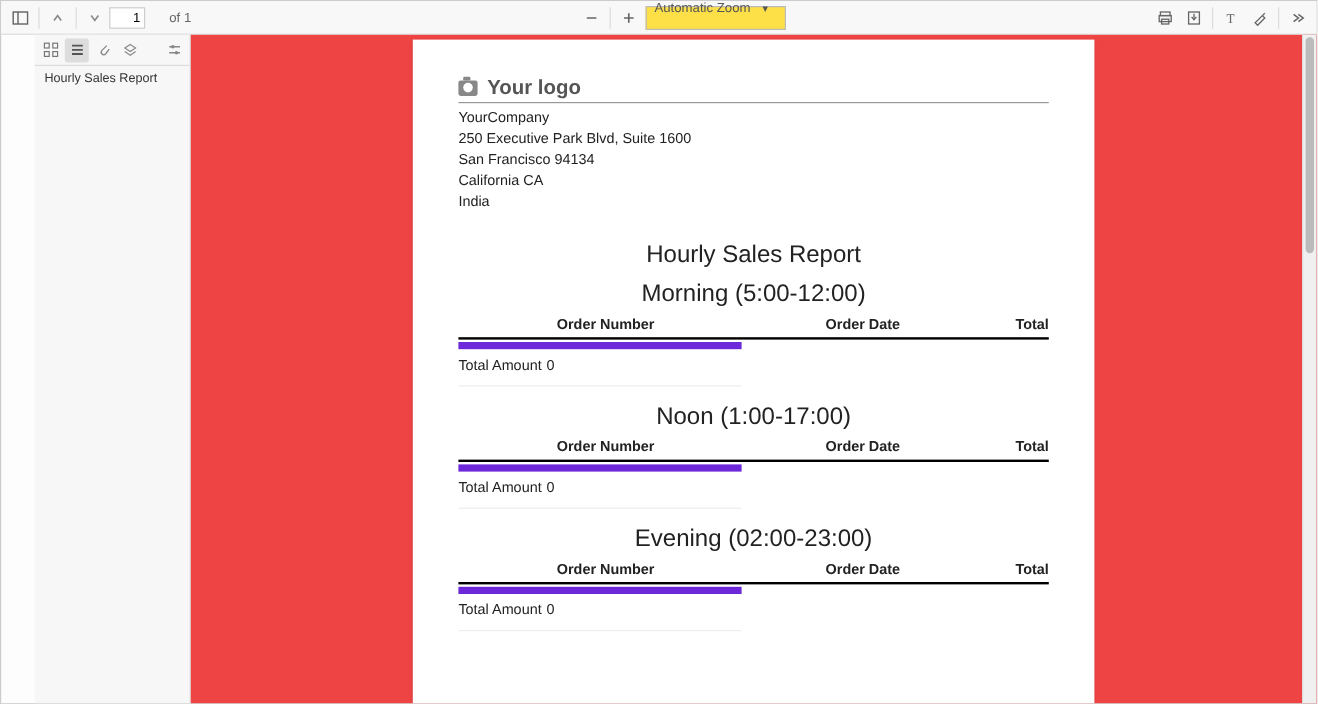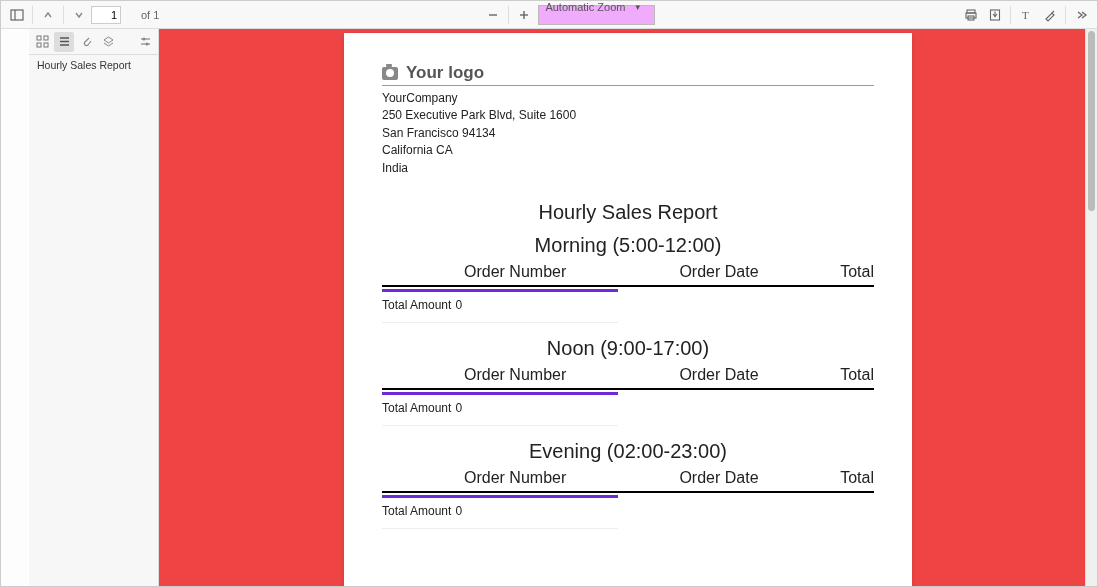--- a/index.html
+++ b/index.html
@@ -41,21 +41,21 @@
     font-size: 11px;
     padding: 0 3px;
     background: #fff;
   }
   .of-text { margin: 0 20px; color: #666; }
   .spacer { flex: 1; }
   .zoom-select {
     height: 20px;
     font-size: 11px;
     border: 1px solid #bbb;
-    background: #f0abfc;
+    background: #fde047;
     padding: 0 14px 16px 6px;
     position: relative;
     display: flex; align-items: center;
     cursor: pointer;
     margin: 0 2px;
   }
   .zoom-select .chev { margin-left: 10px; font-size: 9px; color: #555; }
 
   
   .body-row { flex: 1; display: flex; min-height: 0; padding-left: 28px; }
@@ -150,33 +150,33 @@
     color: #222;
   }
   .section-title {
     text-align: center;
     font-weight: 400;
     font-size: 20px;
     margin: 6px 0 4px 0;
   }
   .col-headers {
     display: flex;
-    font-weight: 400;
-    font-size: 16px;
+    font-weight: 700;
+    font-size: 12px;
     padding: 2px 0;
   }
   .col-headers .c1 { flex: 0 0 82px; }
   .col-headers .c2 { flex: 1; text-align: left; }
   .col-headers .c3 { flex: 1; text-align: center; }
   .col-headers .c4 { flex: 0 0 70px; text-align: right; }
   .total-row {
     display: flex;
     font-size: 12px;
     padding: 6px 0 10px 0;
-    border-top: 3px solid #6d28d9;
+    border-top: 6px solid #6d28d9;
     align-items: center;
   }
   .total-row .lbl { font-weight: 400; margin-right: 4px; }
   .total-row-wrap { border-bottom: 1px solid #eee; margin-bottom: 14px; width: 48%; }
 
   svg { display: block; }
 </style>
 </head>
 <body>
 
@@ -327,21 +327,21 @@
           <span class="c4">Total</span>
         </div>
         <hr class="hr-thick">
         <div class="total-row-wrap">
           <div class="total-row">
             <span class="lbl">Total Amount</span>
             <span>0</span>
           </div>
         </div>
 
-        <div class="section-title">Noon (9:00-17:00)</div>
+        <div class="section-title">Noon (1:00-17:00)</div>
         <div class="col-headers">
           <span class="c1"></span>
           <span class="c2">Order Number</span>
           <span class="c3">Order Date</span>
           <span class="c4">Total</span>
         </div>
         <hr class="hr-thick">
         <div class="total-row-wrap">
           <div class="total-row">
             <span class="lbl">Total Amount</span>

